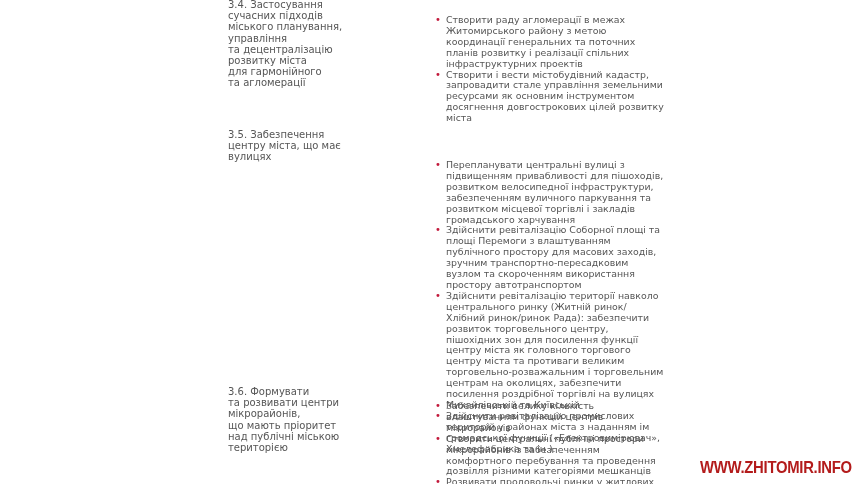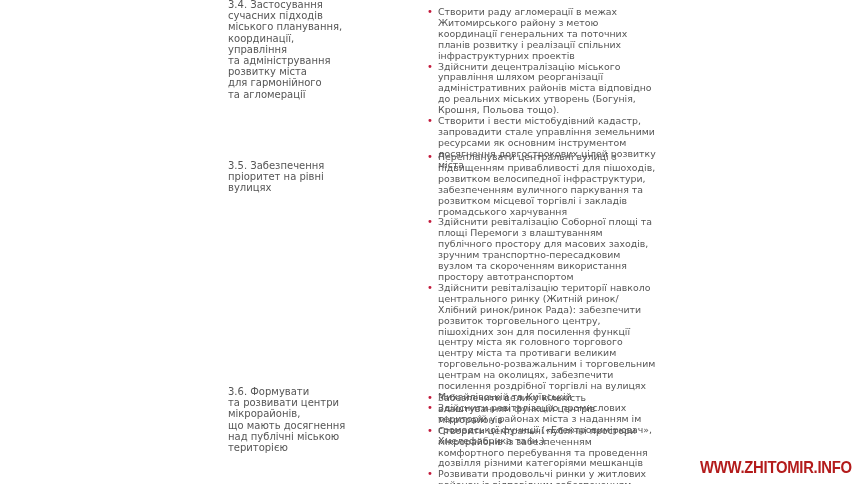--- a/index.html
+++ b/index.html
@@ -1,62 +1,60 @@
 <!DOCTYPE html>
 <html><head>
 <meta charset="utf-8">
 <style>
   html, body { margin:0; padding:0; background:#ffffff; }
   body { width:859px; height:484px; position:relative; overflow:hidden;
          font-family:"DejaVu Sans", sans-serif; color:#4a4a4a; }
   .left { position:absolute; left:228px; width:190px; font-size:10px; line-height:11.2px; color:#555; }
-  .right { position:absolute; left:418px; width:230px; font-size:9.4px; line-height:10.9px; color:#555; margin:8px; padding:0; list-style:none; }
+  .right { position:absolute; left:418px; width:230px; font-size:9.4px; line-height:10.9px; color:#555; margin:16px; padding:0; list-style:none; }
   .right li { position:relative; padding-left:12px; margin:0; }
   .right li::before { content:"\2022"; position:absolute; left:1px; top:0; color:#c2183a; font-size:10px; }
   .wm { position:absolute; left:700px; top:458px; font-family:"Liberation Sans", sans-serif; font-weight:bold;
         font-size:16.5px; color:#b31b1b; letter-spacing:-0.3px; transform:scaleX(0.9); transform-origin:left; }
   .lines span { display:block; }
 </style>
 </head>
 <body>
 
 <div class="left lines" style="top:-1px;">
   <span>3.4. Застосування</span>
   <span>сучасних підходів</span>
   <span>міського планування,</span>
-  <span>координації,</span>
   <span>управління</span>
-  <span>та адміністрування</span>
+  <span>та децентралізацію</span>
   <span>розвитку міста</span>
   <span>для гармонійного</span>
   <span>та агломерації</span>
 </div>
 <ul class="right" style="top:-1px;">
   <li>Створити раду агломерації в межах Житомирського району з метою координації генеральних та поточних планів розвитку і реалізації спільних інфраструктурних проектів</li>
-  <li>Здійснити децентралізацію міського управління шляхом реорганізації адміністративних районів міста відповідно до реальних міських утворень (Богунія, Крошня, Польова тощо).</li>
   <li>Створити і вести містобудівний кадастр, запровадити стале управління земельними ресурсами як основним інструментом досягнення довгострокових цілей розвитку міста</li>
 </ul>
 
-<div class="left lines" style="top:129px;margin-top:31px;">
+<div class="left lines" style="top:129px;">
   <span>3.5. Забезпечення</span>
-  <span>пріоритет на рівні</span>
+  <span>центру міста, що має</span>
   <span>вулицях</span>
 </div>
 <ul class="right" style="top:144px;">
   <li>Перепланувати центральні вулиці з підвищенням привабливості для пішоходів, розвитком велосипедної інфраструктури, забезпеченням вуличного паркування та розвитком місцевої торгівлі і закладів громадського харчування</li>
   <li>Здійснити ревіталізацію Соборної площі та площі Перемоги з влаштуванням публічного простору для масових заходів, зручним транспортно-пересадковим вузлом та скороченням використання простору автотранспортом</li>
   <li>Здійснити ревіталізацію території навколо центрального ринку (Житній ринок/Хлібний ринок/ринок Рада): забезпечити розвиток торговельного центру, пішохідних зон для посилення функції  центру міста як головного торгового центру міста та противаги великим торговельно-розважальним і торговельним центрам на околицях, забезпечити посилення роздрібної торгівлі на вулицях Михайлівській та Київській</li>
   <li>Здійснити ревіталізацію промислових територій у районах міста з наданням ім громадської функції («Електровимірювач», Хмелефабрика та ін.).</li>
 </ul>
 
 <div class="left lines" style="top:386px;">
   <span>3.6. Формувати</span>
   <span>та розвивати  центри</span>
   <span>мікрорайонів,</span>
-  <span>що мають досягнення</span>
+  <span>що мають пріоритет</span>
   <span>над публічні міською</span>
   <span>територією</span>
 </div>
 <ul class="right" style="top:385px;">
   <li>Забезпечити велику кількість влаштуванням функцій центрів мікрорайонів</li>
   <li>Створити центральні публічні простори мікрорайонів із забезпеченням комфортного перебування та проведення дозвілля різними категоріями мешканців</li>
   <li>Розвивати продовольчі ринки у житлових районах із відповідним забезпеченням транспортним сполученням як у межах району, так і для приміських перевезень</li>
 </ul>
 
 <div class="wm">WWW.ZHITOMIR.INFO</div>

